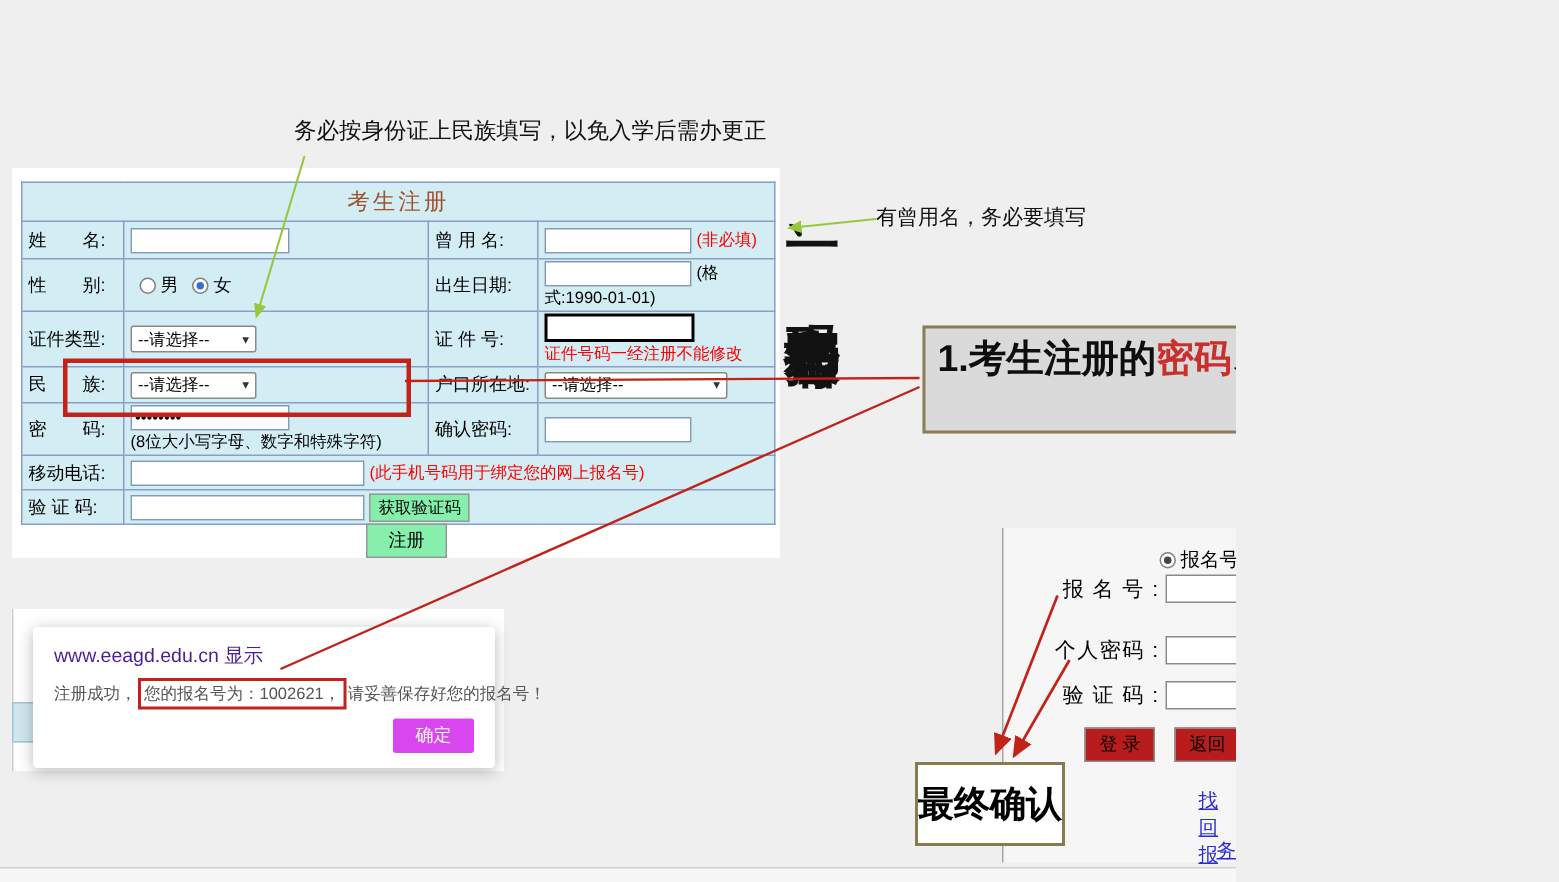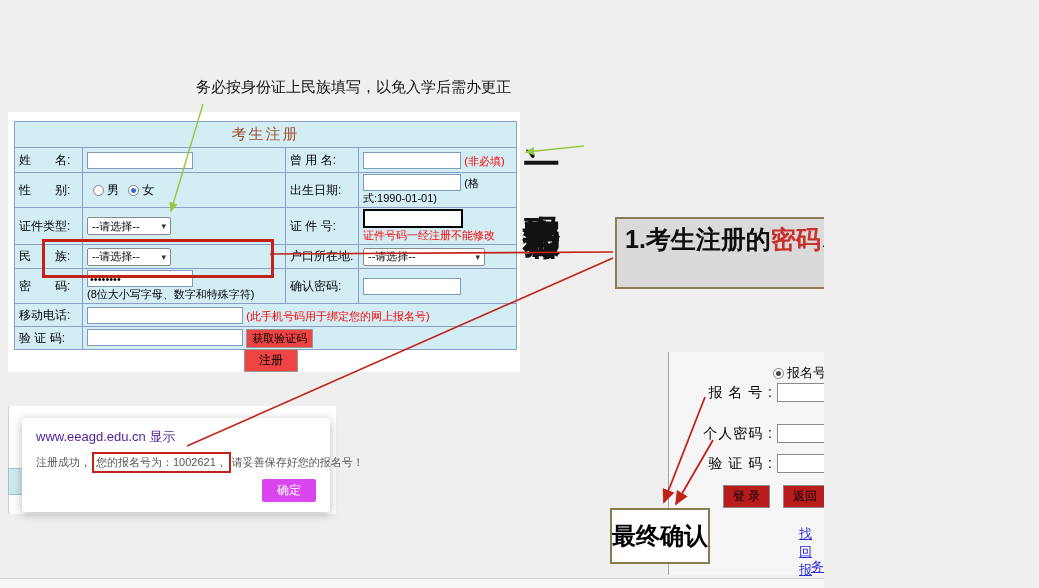--- a/index.html
+++ b/index.html
@@ -28,21 +28,21 @@
   .small{font-size:11px;color:#000;}
   .selbox{display:inline-flex;align-items:center;justify-content:space-between;background:#fff;
           border:1px solid #8a8a8a;border-radius:2px;height:18px;padding:0 4px;font-size:11px;
           min-width:84px;box-sizing:border-box;}
   .selbox.wide{min-width:122px;}
   .caret{font-size:9px;color:#333;margin-left:6px;}
   .radio{display:inline-block;width:11px;height:11px;border:1px solid #808080;border-radius:50%;
          background:#fff;vertical-align:-2px;margin:0 3px 0 6px;box-sizing:border-box;}
   .radio.selblue::after{content:'';display:block;width:5px;height:5px;margin:2px;border-radius:50%;background:#2f6fd6;}
   .radio.seldark::after{content:'';display:block;width:5px;height:5px;margin:2px;border-radius:50%;background:#444;}
-  .btn{background:#ef4444;border:1px solid #979797;font-size:12px;padding:2px 8px;
+  .btn{background:#86efac;border:1px solid #979797;font-size:12px;padding:2px 8px;
        font-family:Liberation Sans, sans-serif;cursor:pointer;}
   .reg-btn{left:236px;top:237px;padding:2px 14px;}
 
   
   .former-note{left:584px;top:136px;font-size:14px;color:#111;}
   .vertical-title{left:517px;top:144px;writing-mode:vertical-rl;text-orientation:upright;
                   font-size:37px;font-weight:900;color:#121212;letter-spacing:2px;line-height:48px;}
   .gray-box{left:615px;top:217px;width:391px;height:72px;box-sizing:border-box;background:#dadada;
             border:2px solid #8a7d57;padding:6px 2px 6px 8px;font-size:25px;font-weight:bold;
             line-height:29px;color:#0e0e0e;white-space:nowrap;}
@@ -160,20 +160,21 @@
         <td colspan="3"><input class="inp w100" style="width: 150px;">
             <button class="btn" style="padding:1px 5px;font-size:11px">获取验证码</button></td>
       </tr>
     </tbody>
       </table>
     <button class="btn abs reg-btn">注册</button>
   </div>
 
   <div class="abs hl-rect"></div>
 
+  <div class="abs former-note">有曾用名，务必要填写</div>
   <div class="abs vertical-title">一、密码和报名号</div>
 
   <div class="abs gray-box">
     <div><span>1.考生注册的</span><span class="kw">密码</span><span>、注册成功后获</span></div>
   </div>
 
   <div class="abs dlg-backing"></div>
   <div class="abs dlg-frag"></div>
   <div class="abs dialog">
     <div class="dlg-title">www.eeagd.edu.cn 显示</div>

